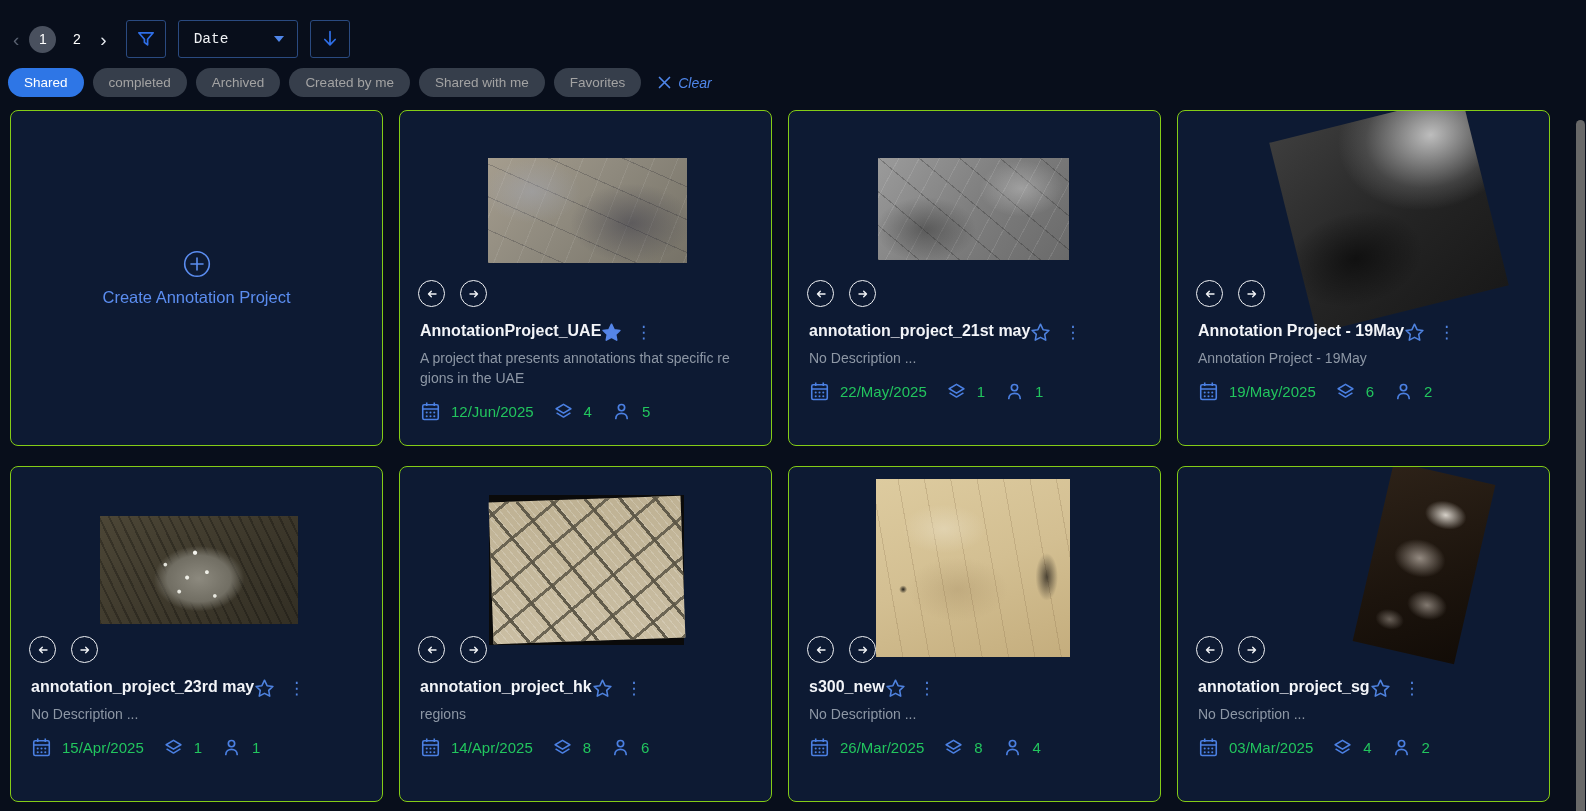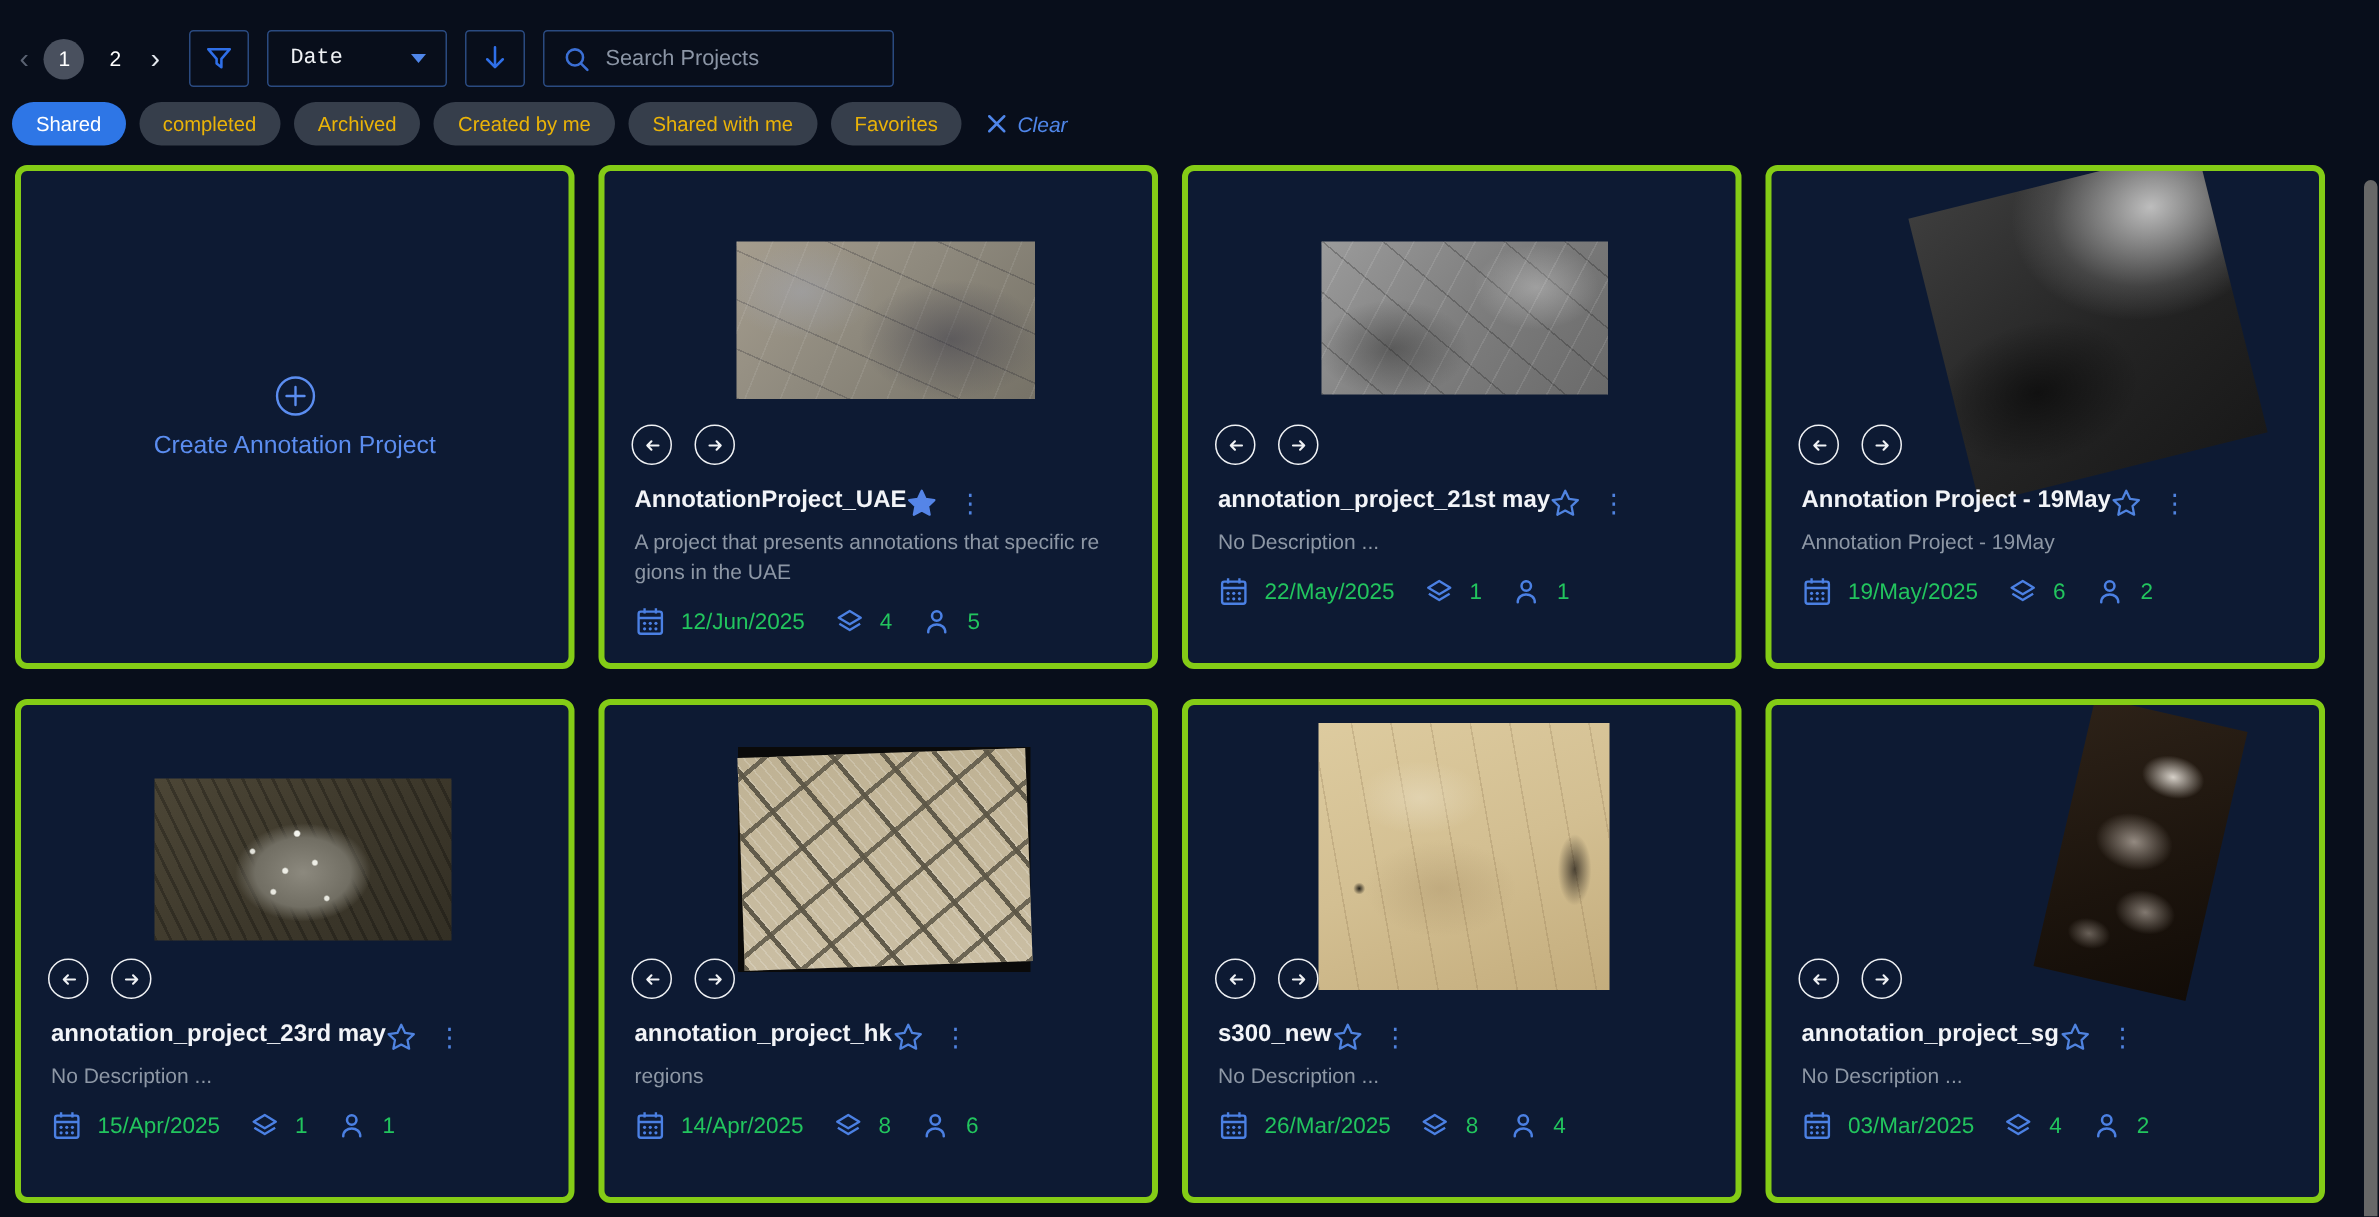--- a/index.html
+++ b/index.html
@@ -32,30 +32,30 @@
   .date-select { width:120px; justify-content:space-between; padding:0 13px 0 15px; color:#f0f2f5;
      font-size:14.5px; font-family:Liberation Mono, monospace; }
   .caret-down { width:0; height:0; border-left:5px solid transparent; border-right:5px solid transparent;
      border-top:6px solid #4f86ea; margin-left:8px; }
   .search-box { width:234px; justify-content:flex-start; padding:0 12px; gap:10px; cursor:text; }
   .search-box input { background:transparent; border:none; outline:none; color:#c6cdd8;
      font-size:14.5px; width:170px; font-family:"Liberation Sans",sans-serif; }
   .search-box input::placeholder { color:#8b95a5; }
   
   .chips-row { display:flex; align-items:center; gap:9px; padding-left:8px; margin-top:2px; }
-  .chip { height:29px; padding:0 16px; border-radius:15px; background:#363e4b; color:#eab308;
+  .chip { height:29px; padding:0 16px; border-radius:15px; background:#363e4b; color:#a3a3a3;
      font-size:13.5px; display:flex; align-items:center; border:none; cursor:pointer;
      font-family:"Liberation Sans",sans-serif; }
   .chip.selected { background:#2e76e6; color:#fff; }
   .clear-btn { display:flex; align-items:center; gap:7px; color:#4f86ea; font-size:14px;
      background:none; border:none; cursor:pointer; margin-left:8px; font-family:"Liberation Sans",sans-serif;font-style:italic; }
   
   .grid { display:grid; grid-template-columns:repeat(4,373px); gap:20px 16px; margin:13px 0 0 10px; }
   .card { position:relative; width:373px; height:336px; background:#0d1a33;
-     border:4px solid #84cc16; border-radius:8px; overflow:hidden; }
+     border:1px solid #84cc16; border-radius:8px; overflow:hidden; }
   .create-card { display:flex; flex-direction:column; align-items:center; justify-content:center;
      gap:10px; cursor:pointer; }
   .create-label { color:#5b8df0; font-size:16.5px; }
   .plus-icon { width:28px; height:28px; color:#5b8df0; }
   
   .thumb { position:absolute; }
   .t-uae { left:88px; top:47px; width:199px; height:105px;
     background:
       radial-gradient(ellipse 70px 45px at 22% 32%, rgba(165,170,185,.45), transparent 70%),
       radial-gradient(ellipse 85px 55px at 72% 62%, rgba(55,55,70,.5), transparent 72%),
@@ -151,27 +151,20 @@
     </button>
     <button class="tool-btn date-select">
       <span>Date</span>
       <span class="caret-down"></span>
     </button>
     <button class="tool-btn icon-btn">
       <svg width="20" height="20" viewBox="0 0 20 20" fill="none">
         <path d="M10 2.5 v13 M4.8 10.5 L10 15.8 l5.2 -5.3" stroke="#2f6fe8" stroke-width="1.7" stroke-linecap="round" stroke-linejoin="round"></path>
       </svg>
     </button>
-    <div class="tool-btn search-box">
-      <svg width="19" height="19" viewBox="0 0 19 19" fill="none">
-        <circle cx="8.3" cy="8.3" r="5.4" stroke="#3b6fd4" stroke-width="1.7"></circle>
-        <path d="M12.4 12.4 L16.6 16.6" stroke="#3b6fd4" stroke-width="1.7" stroke-linecap="round"></path>
-      </svg>
-      <input type="text" placeholder="Search Projects" style="">
-    </div>
   </div>
 </div>
 
 <div class="chips-row">
   <button class="chip selected">Shared</button>
   <button class="chip">completed</button>
   <button class="chip">Archived</button>
   <button class="chip">Created by me</button>
   <button class="chip">Shared with me</button>
   <button class="chip">Favorites</button>

